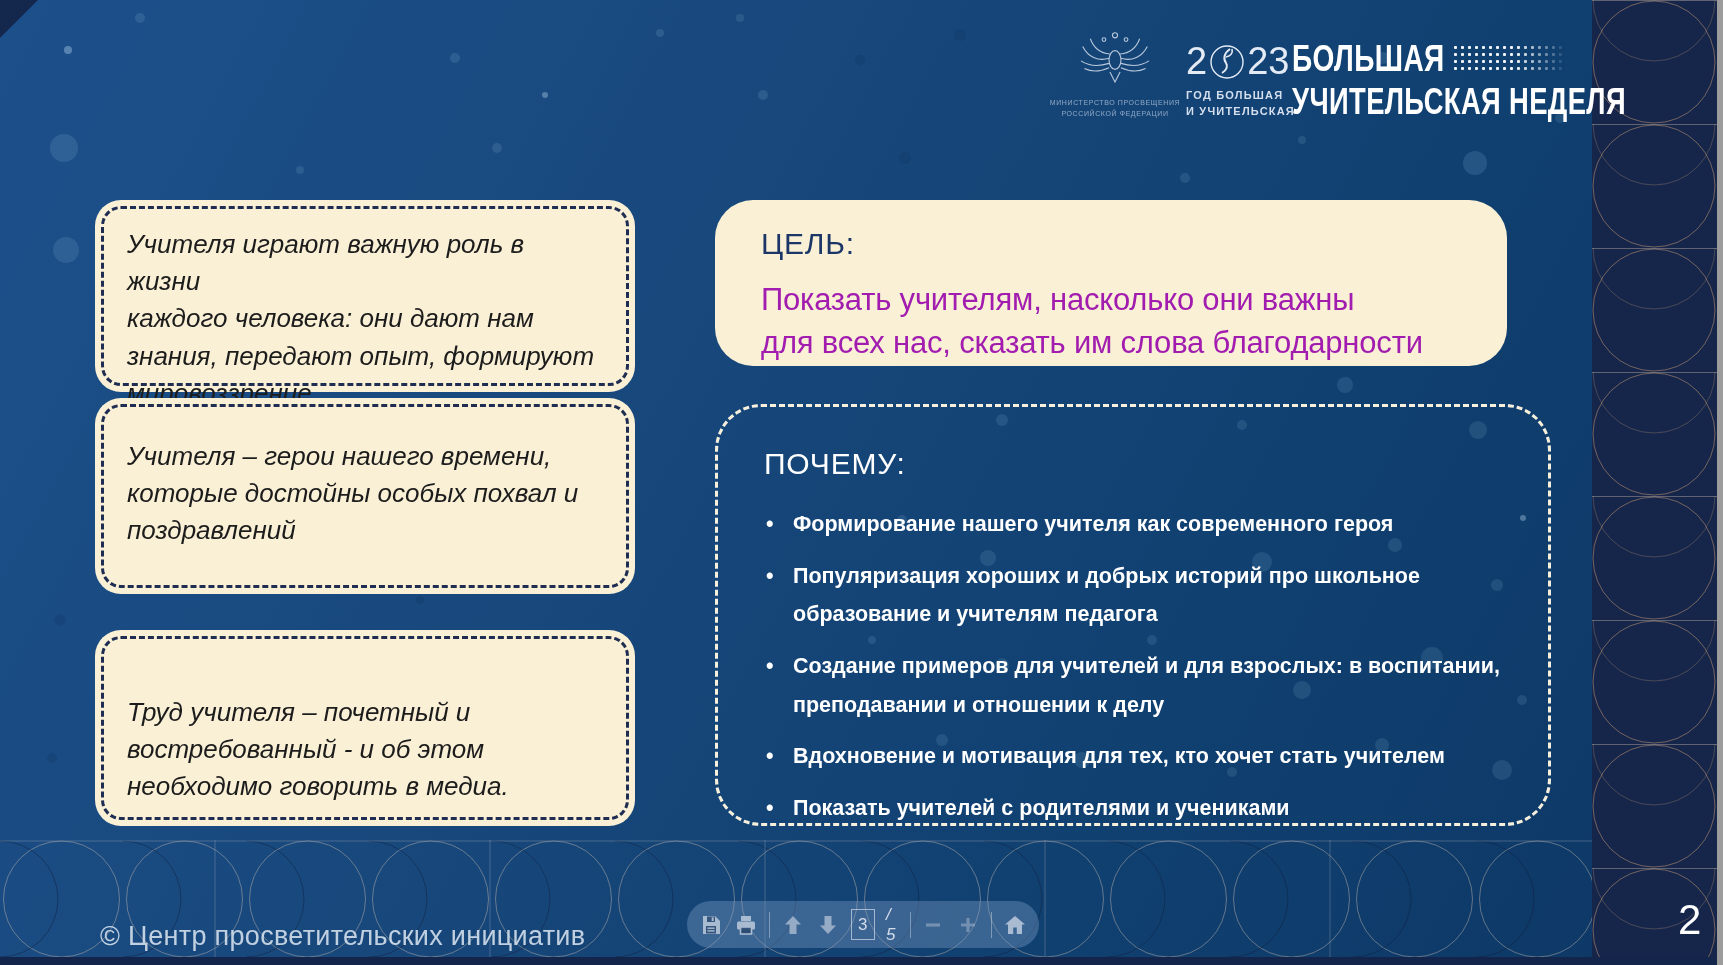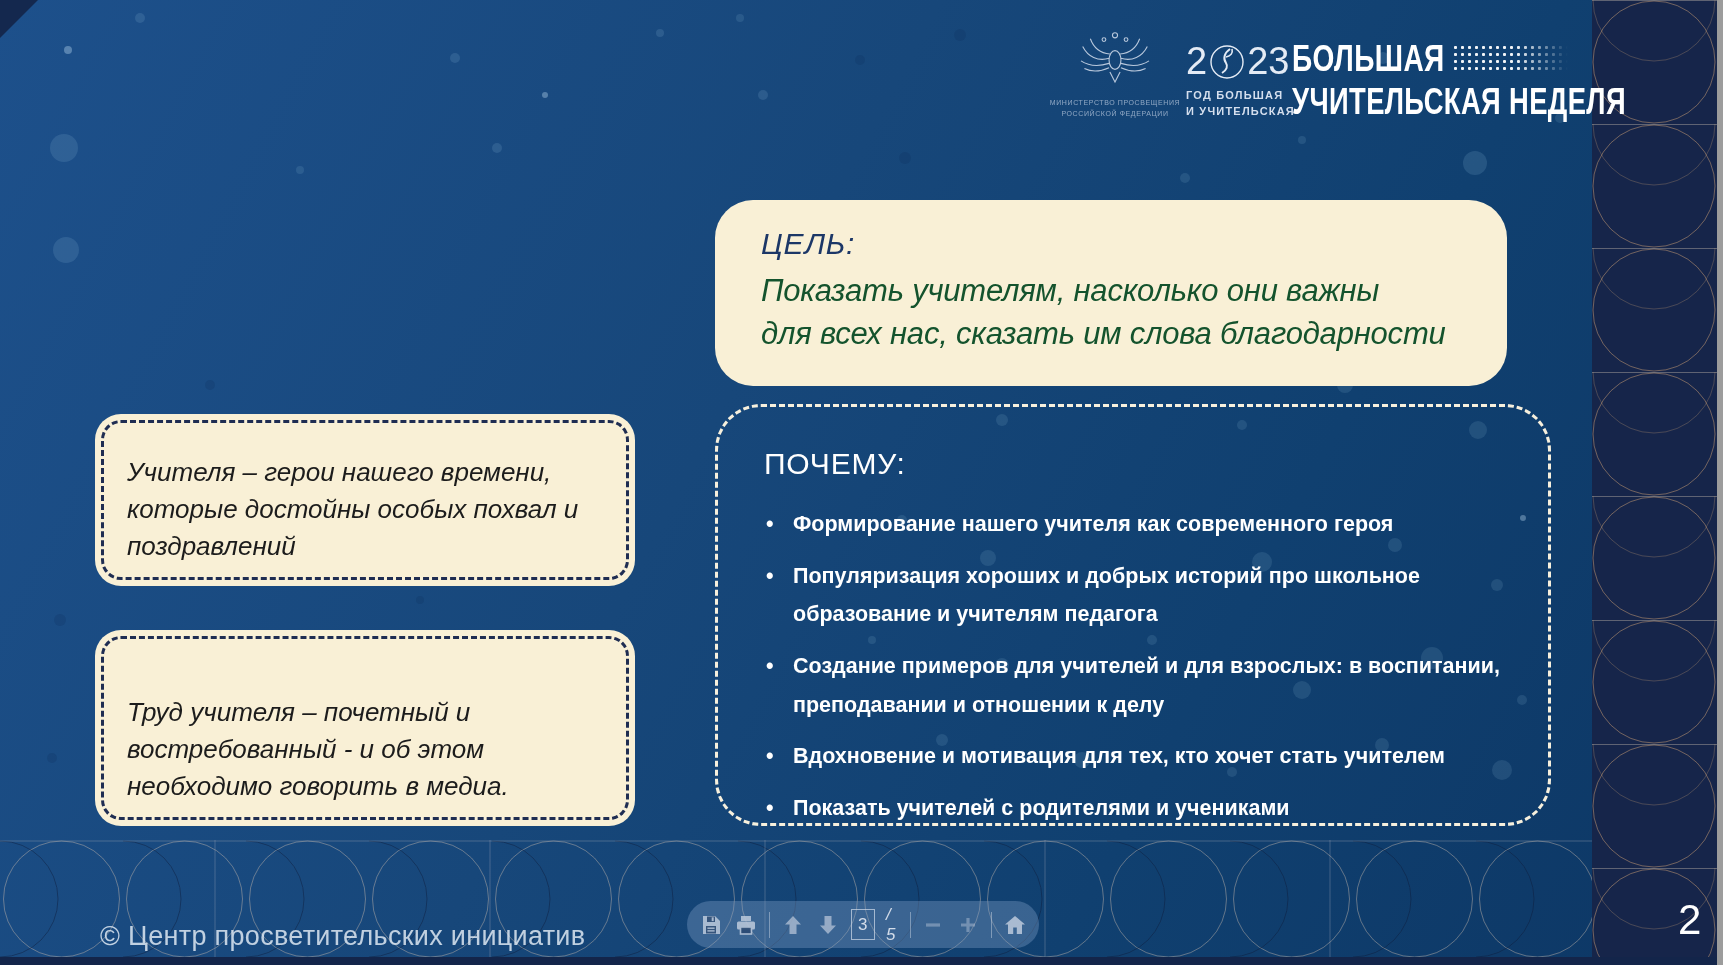--- a/index.html
+++ b/index.html
@@ -36,27 +36,27 @@
     background-image:radial-gradient(circle,rgba(255,255,255,.95) 1.3px,transparent 1.8px);
     background-size:7px 7px;
     -webkit-mask-image:linear-gradient(to right,#000 55%,transparent 100%);
     mask-image:linear-gradient(to right,#000 55%,transparent 100%);}
 
   
   .note{left:95px;width:540px;background:#f9f0d6;border-radius:26px;box-sizing:border-box;}
   .note-border{position:absolute;inset:6px;border:3px dashed #1f2d52;border-radius:20px;pointer-events:none;}
   .note-text{position:relative;padding:0 32px;font-size:26px;font-style:italic;color:#1c1c1c;line-height:1.43;}
   .note1{top:200px;height:192px;} .note1 .note-text{padding-top:26px;}
-  .note2{top:414px;height:172px;} .note2 .note-text{padding-top:40px;}
+  .note2{top:398px;height:196px;} .note2 .note-text{padding-top:40px;}
   .note3{top:630px;height:196px;} .note3 .note-text{padding-top:64px;}
 
   
-  .goal{left:715px;top:200px;width:792px;height:186px;background:#f9f0d6;border-radius:38px;box-sizing:border-box;padding:27px 46px;font-style:italic;}
+  .goal{left:715px;top:200px;width:792px;height:166px;background:#f9f0d6;border-radius:38px;box-sizing:border-box;padding:27px 46px;}
   .goal-label{font-size:30px;color:#1c3767;letter-spacing:.8px;}
-  .goal-text{margin-top:8px;font-size:31px;line-height:1.4;color:#14532d;letter-spacing:-.2px;}
+  .goal-text{margin-top:17px;font-size:31px;line-height:1.4;color:#a21caf;letter-spacing:-.2px;}
 
   
   .tasks{left:715px;top:404px;width:836px;height:422px;border:3px dashed #f7f0dd;border-radius:46px;box-sizing:border-box;padding:40px 46px;}
   .tasks-label{font-size:30px;color:#ffffff;letter-spacing:.8px;}
   .tasks-list{margin:24px 0 0 2px;padding:0;list-style:none;}
   .task-item{display:flex;gap:15px;margin-bottom:13px;color:#ffffff;font-size:21.5px;font-weight:700;line-height:1.8;}
   .task-bullet{flex:0 0 12px;}
 
   
   .copyright{left:100px;top:921px;font-size:27px;color:rgba(235,242,250,.8);letter-spacing:.3px;}
@@ -212,20 +212,27 @@
       <div>И УЧИТЕЛЬСКАЯ</div>
     </div>
   </div>
 
   <div class="abs brand">
     <div class="brand-line brand-line1">БОЛЬШАЯ</div>
     <div class="brand-line brand-line2">УЧИТЕЛЬСКАЯ НЕДЕЛЯ</div>
   </div>
   <div class="abs brand-dots"></div>
 
+  <div class="abs note note1">
+    <div class="note-border"></div>
+    <div class="note-text pre">Учителя играют важную роль  в жизни
+каждого человека:  они дают нам
+знания, передают опыт, формируют
+мировоззрение.</div>
+  </div>
   <div class="abs note note2">
     <div class="note-border"></div>
     <div class="note-text pre">Учителя – герои нашего времени,
 которые достойны особых похвал и
 поздравлений</div>
   </div>
   <div class="abs note note3">
     <div class="note-border"></div>
     <div class="note-text pre">Труд учителя – почетный и
 востребованный - и об этом

